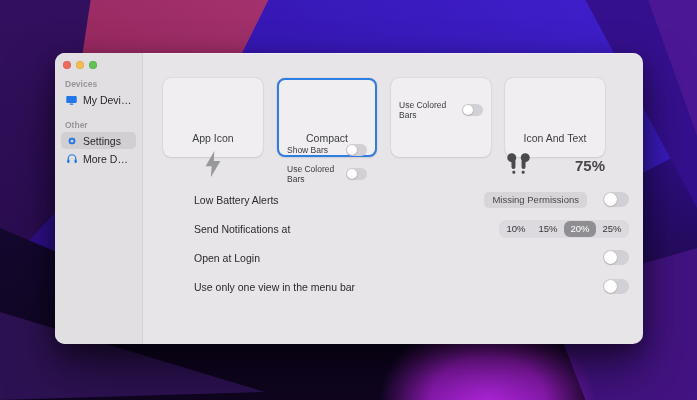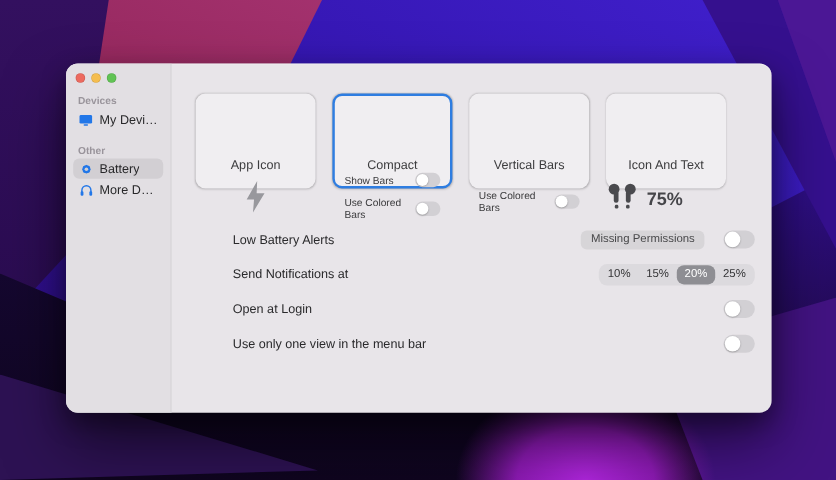--- a/index.html
+++ b/index.html
@@ -49,21 +49,21 @@
   .cards { display:flex; gap:14px; margin-left:11px; }
   .card { width:100px; height:79px; box-sizing:border-box; background:#f0eef1; border-radius:8px;
           padding-top:8px; box-shadow:0 0 1.5px rgba(0,0,0,.18), 0 1px 2px rgba(0,0,0,.08); }
   .card--selected { border:2px solid #2e7de1; padding-top:6px; }
   .card-title { text-align:center; font-size:10.5px; color:#3c3c3e;margin-top:46px; }
   .card-bolt { display:flex; justify-content:center; margin-top:6px; }
   .card-toggles { padding:0 8px; display:flex; flex-direction:column; gap:8px; }
   .card-toggles--single { margin-top:14px; }
   .card-toggle-row { display:flex; justify-content:space-between; align-items:center; }
   .card-toggle-label { font-size:8.5px; color:#3a3a3c; }
-  .card-preview { display:flex; justify-content:flex-start; align-items:center; gap:7px; margin-top:8px; }
+  .card-preview { display:flex; justify-content:space-between; align-items:center; gap:7px; margin-top:8px; }
   .preview-value { font-size:15px; font-weight:bold; color:#46464a; }
 
   .toggle { width:26px; height:15px; border-radius:8px; background:#d2d0d4; position:relative; flex:none; }
   .toggle::after { content:""; position:absolute; top:1px; left:1px; width:13px; height:13px;
                    background:#fff; border-radius:50%; box-shadow:0 0.5px 1.5px rgba(0,0,0,.3); }
   .toggle--sm { width:21px; height:12px; border-radius:6.5px; }
   .toggle--sm::after { width:10px; height:10px; }
 
   .settings { margin-top:28px; }
   .setting-row { height:29px; display:flex; align-items:center; justify-content:space-between; }
@@ -116,21 +116,21 @@
         <span class="side-icon">
           <svg width="12" height="12" viewBox="0 0 16 16">
             <g fill="#2277e8">
               <rect x="4.6" y="4.6" width="6.8" height="6.8" transform="rotate(45 8 8)"></rect>
               <rect x="4.6" y="4.6" width="6.8" height="6.8"></rect>
               <circle cx="8" cy="8" r="4.4"></circle>
             </g>
             <circle cx="8" cy="8" r="2" fill="#d2cfd3"></circle>
           </svg>
         </span>
-        <span class="side-label">Battery</span>
+        <span class="side-label">Settings</span>
       </div>
 
       <div class="side-item">
         <span class="side-icon">
           <svg width="12" height="13" viewBox="0 0 16 16">
             <path d="M3 12 V8 a5 5 0 0 1 10 0 v4" stroke="#2277e8" stroke-width="1.6" fill="none"></path>
             <rect x="1.6" y="9.3" width="3.1" height="4.8" rx="1.3" fill="#2277e8"></rect>
             <rect x="11.3" y="9.3" width="3.1" height="4.8" rx="1.3" fill="#2277e8"></rect>
           </svg>
         </span>
@@ -159,21 +159,20 @@
               <span class="toggle toggle--sm"></span>
             </div>
             <div class="card-toggle-row">
               <span class="card-toggle-label">Use Colored Bars</span>
               <span class="toggle toggle--sm"></span>
             </div>
           </div>
         </div>
 
         <div class="card">
-          <div class="card-title">Vertical Bars</div>
           <div class="card-toggles card-toggles--single">
             <div class="card-toggle-row">
               <span class="card-toggle-label">Use Colored Bars</span>
               <span class="toggle toggle--sm"></span>
             </div>
           </div>
         </div>
 
         <div class="card">
           <div class="card-title">Icon And Text</div>

